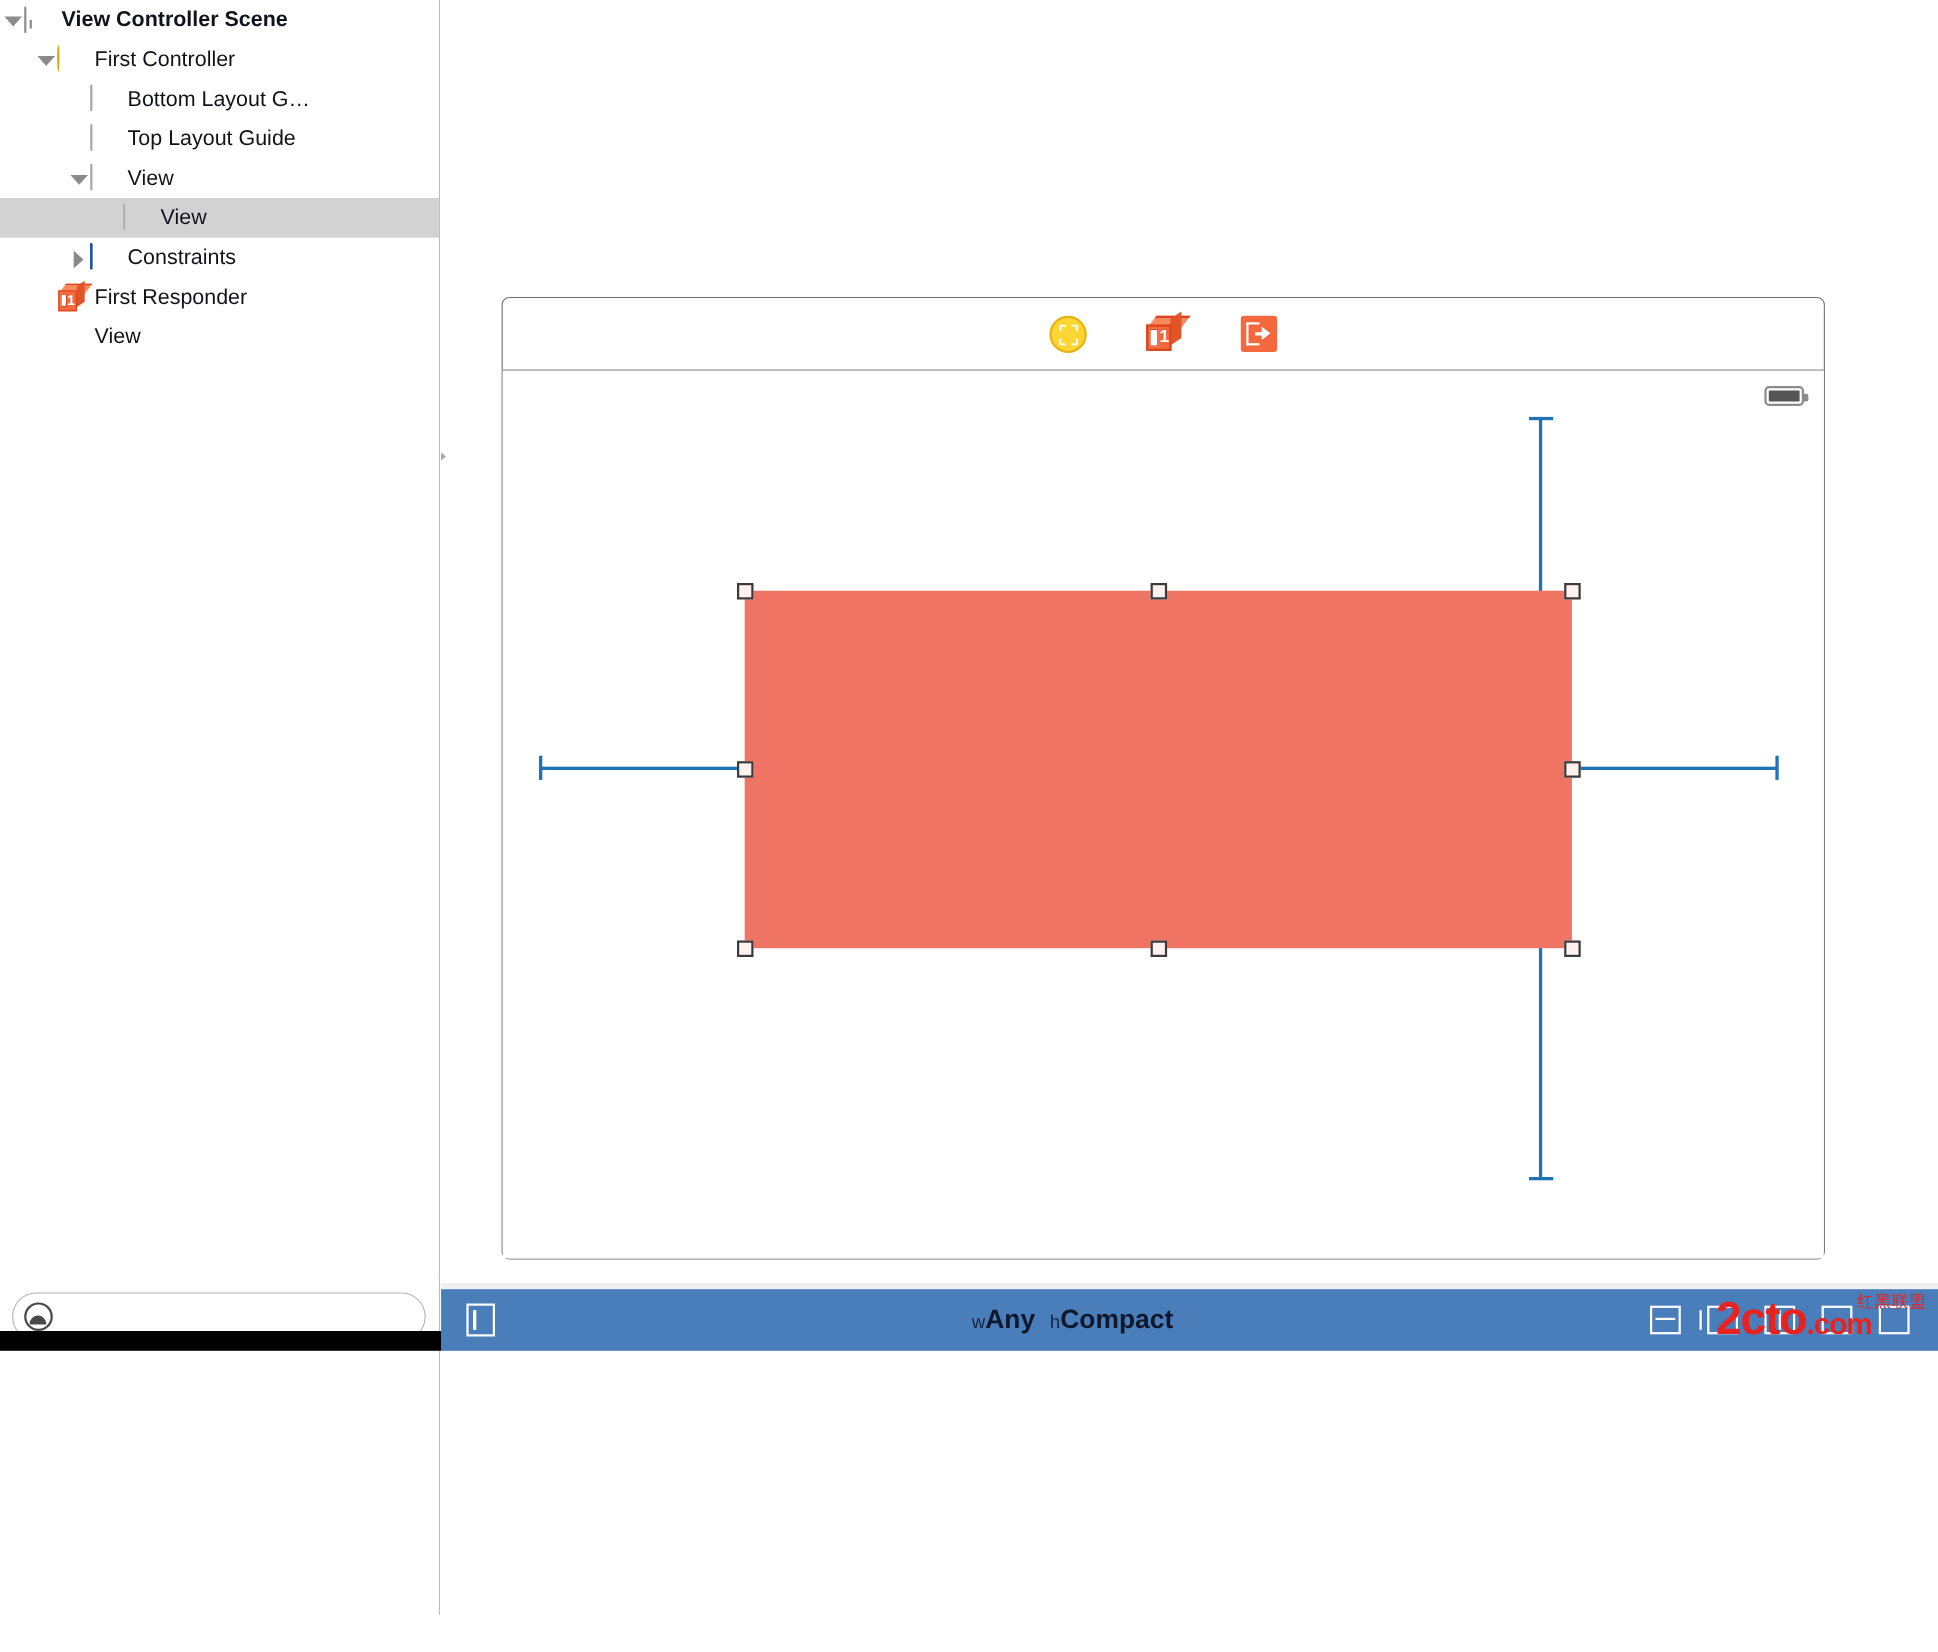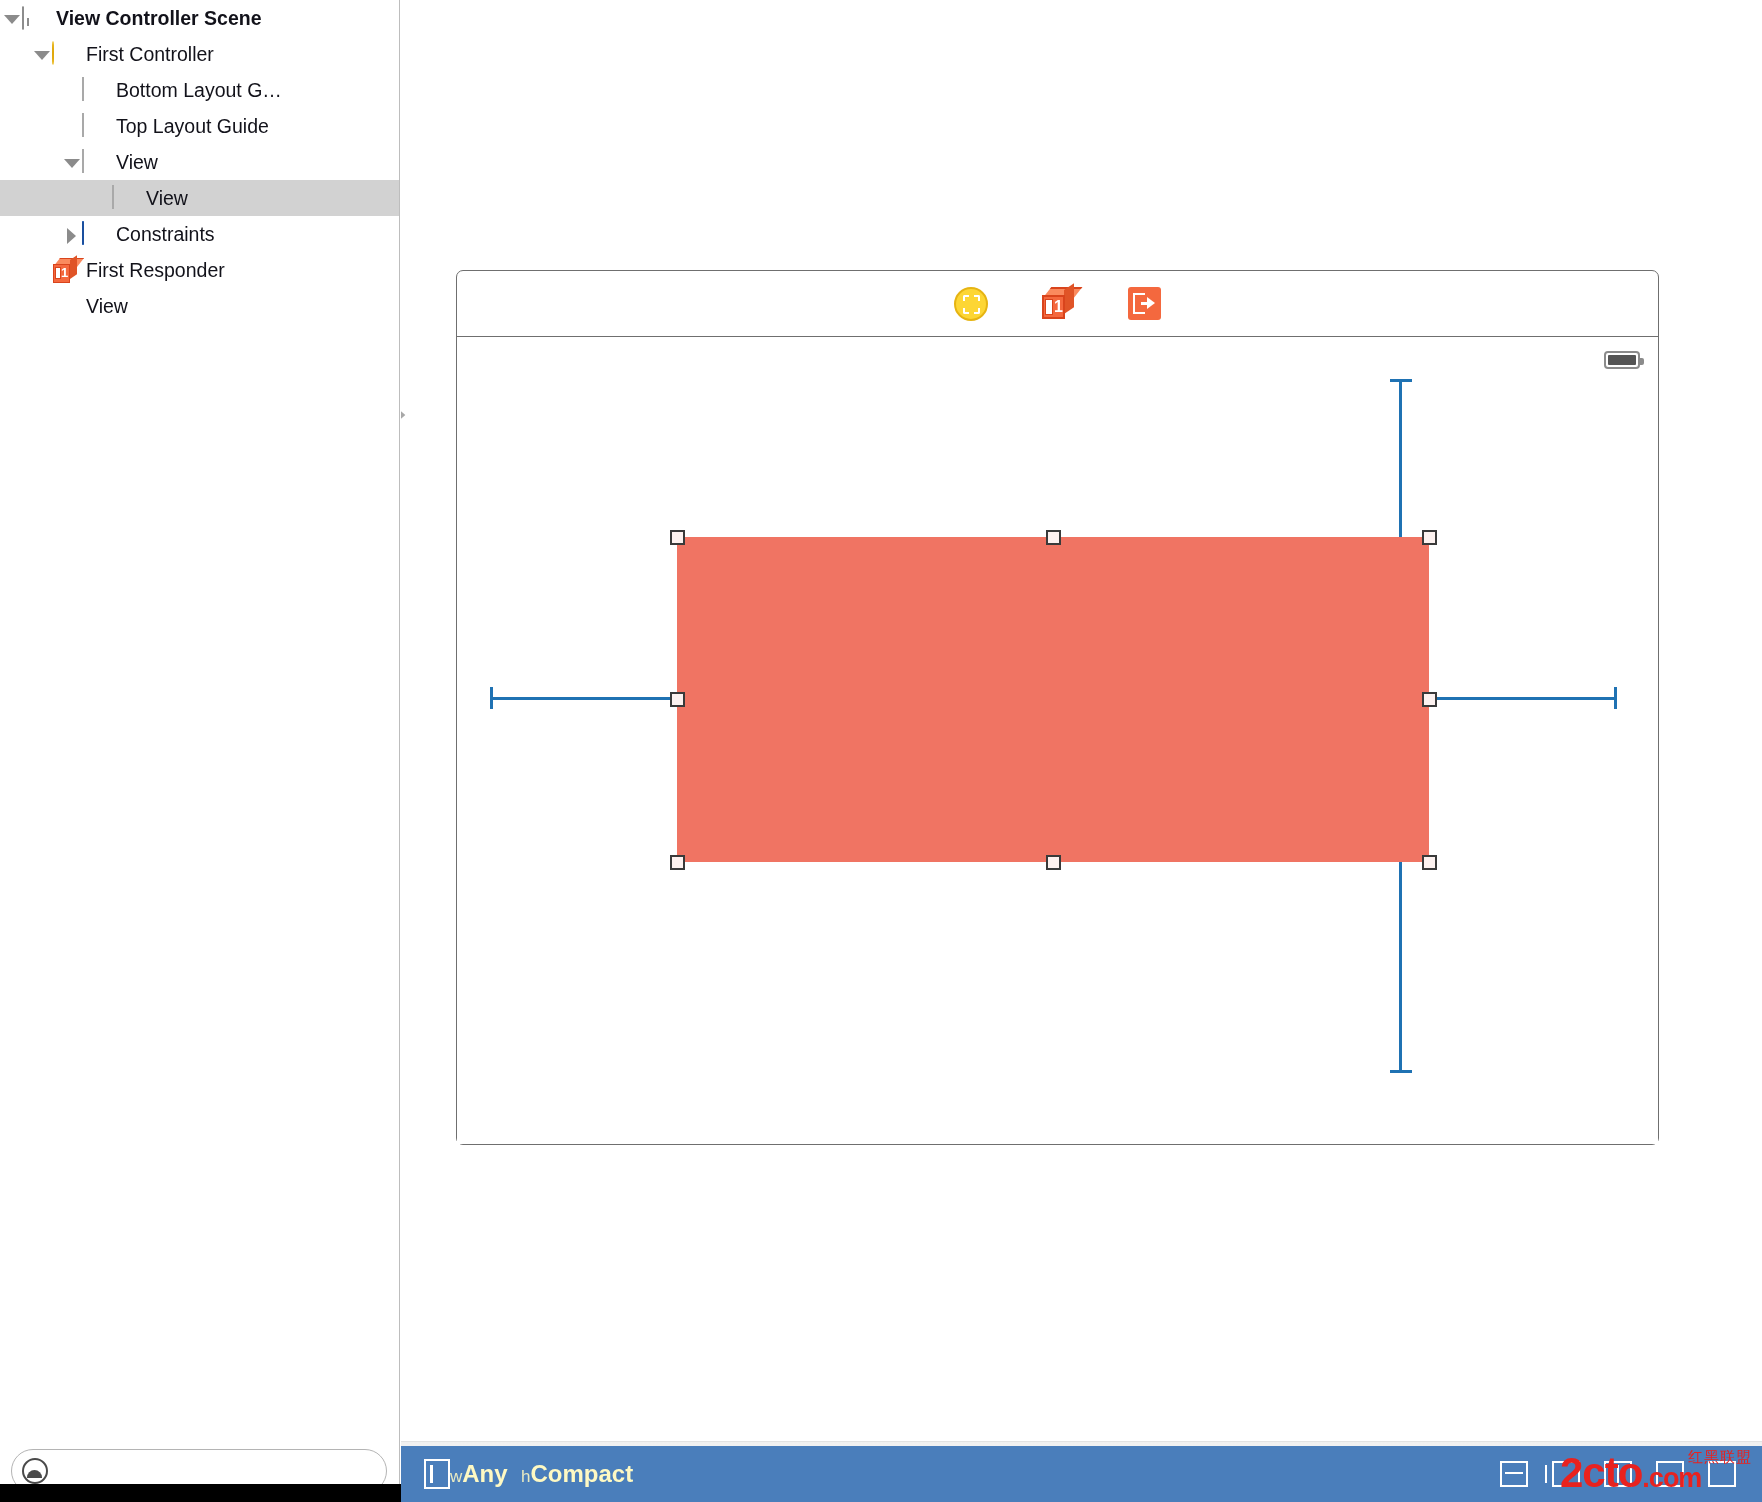--- a/index.html
+++ b/index.html
@@ -8,21 +8,21 @@
     width: 1762px;
     height: 1502px;
     overflow: hidden;
     background: #ffffff;
     font-family: "Liberation Sans", sans-serif;
   }
 
   #root {
     position: relative;
     width: 1762px;
-    height: 1502px;
+    height: 1228px;
     background: #ffffff;
   }
 
   
   #outline-panel {
     position: absolute;
     left: 0; top: 0;
     width: 400px;
     height: 1468px;
     background: #ffffff;
@@ -538,22 +538,22 @@
   }
   #status-left::after {
     content: "";
     position: absolute;
     left: 4px; top: 4px; bottom: 4px;
     width: 3px;
     background: #ffffff;
   }
   #status-center {
     flex: 1;
-    text-align: left;
-    color: #fef9c3;
+    text-align: center;
+    color: #0f172a;
     font-size: 24px;
     white-space: nowrap;
   }
   #status-center .sm { font-size: 17px; opacity: .88; }
   #status-center .bg { font-weight: bold; }
   #status-right {
     display: flex;
     align-items: center;
     gap: 24px;
     margin-right: 26px;

